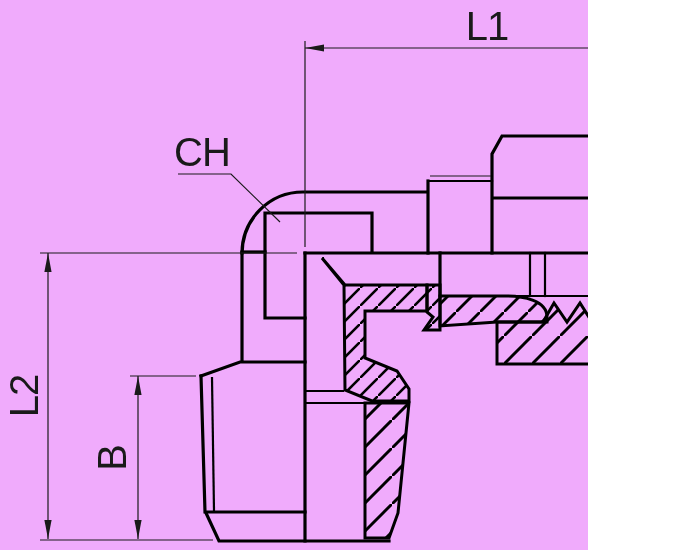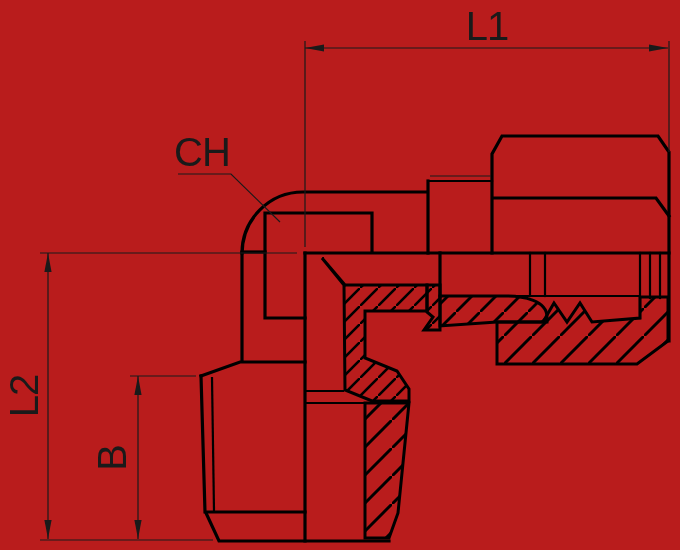--- a/index.html
+++ b/index.html
@@ -2,23 +2,23 @@
 <html><head>
 <meta charset="utf-8">
 <style>
   html, body {
     margin: 0;
     padding: 0;
     background: #ffffff;
   }
   .canvas {
     position: relative;
-    width: 680px;
+    width: 588px;
     height: 550px;
-    background: #b91c1c;
+    background: #f0abfc;
     overflow: hidden;
     font-family: "Liberation Sans", sans-serif;
   }
   svg { display: block; }
   text.dim-label {
     font-family: "Liberation Sans", sans-serif;
     font-size: 40px;
     fill: #1a1a1a;
     letter-spacing: -1px;
   }

